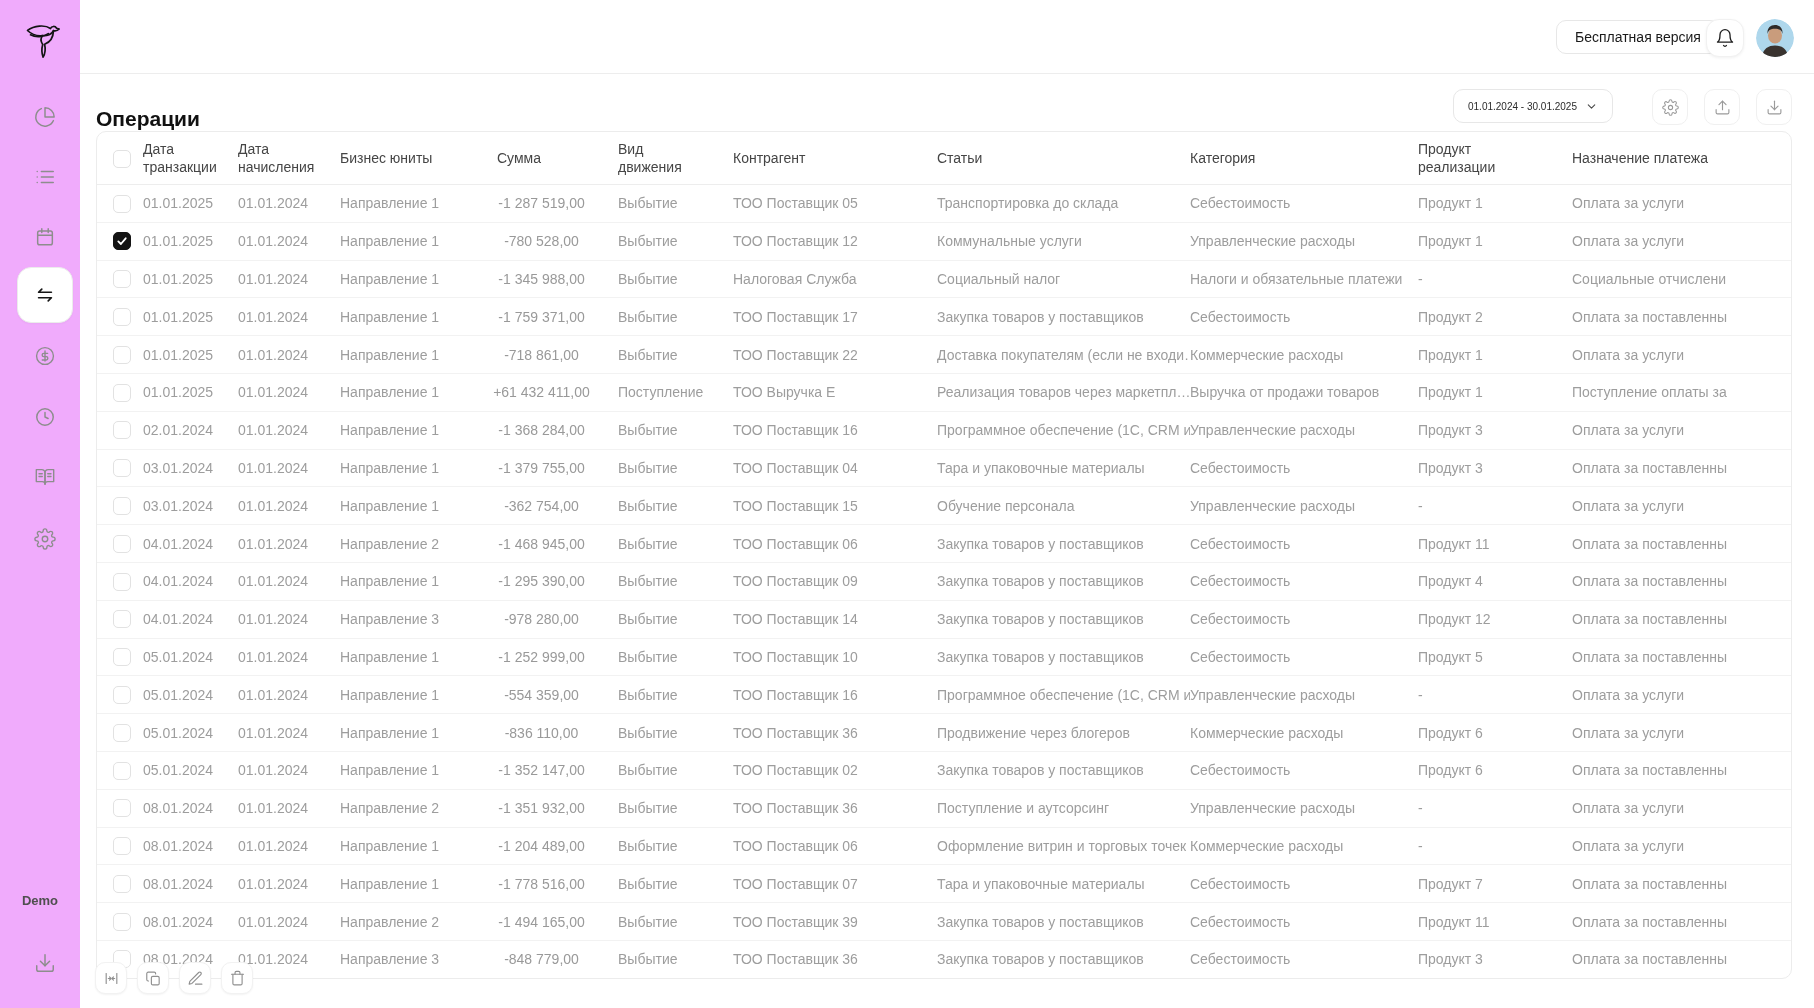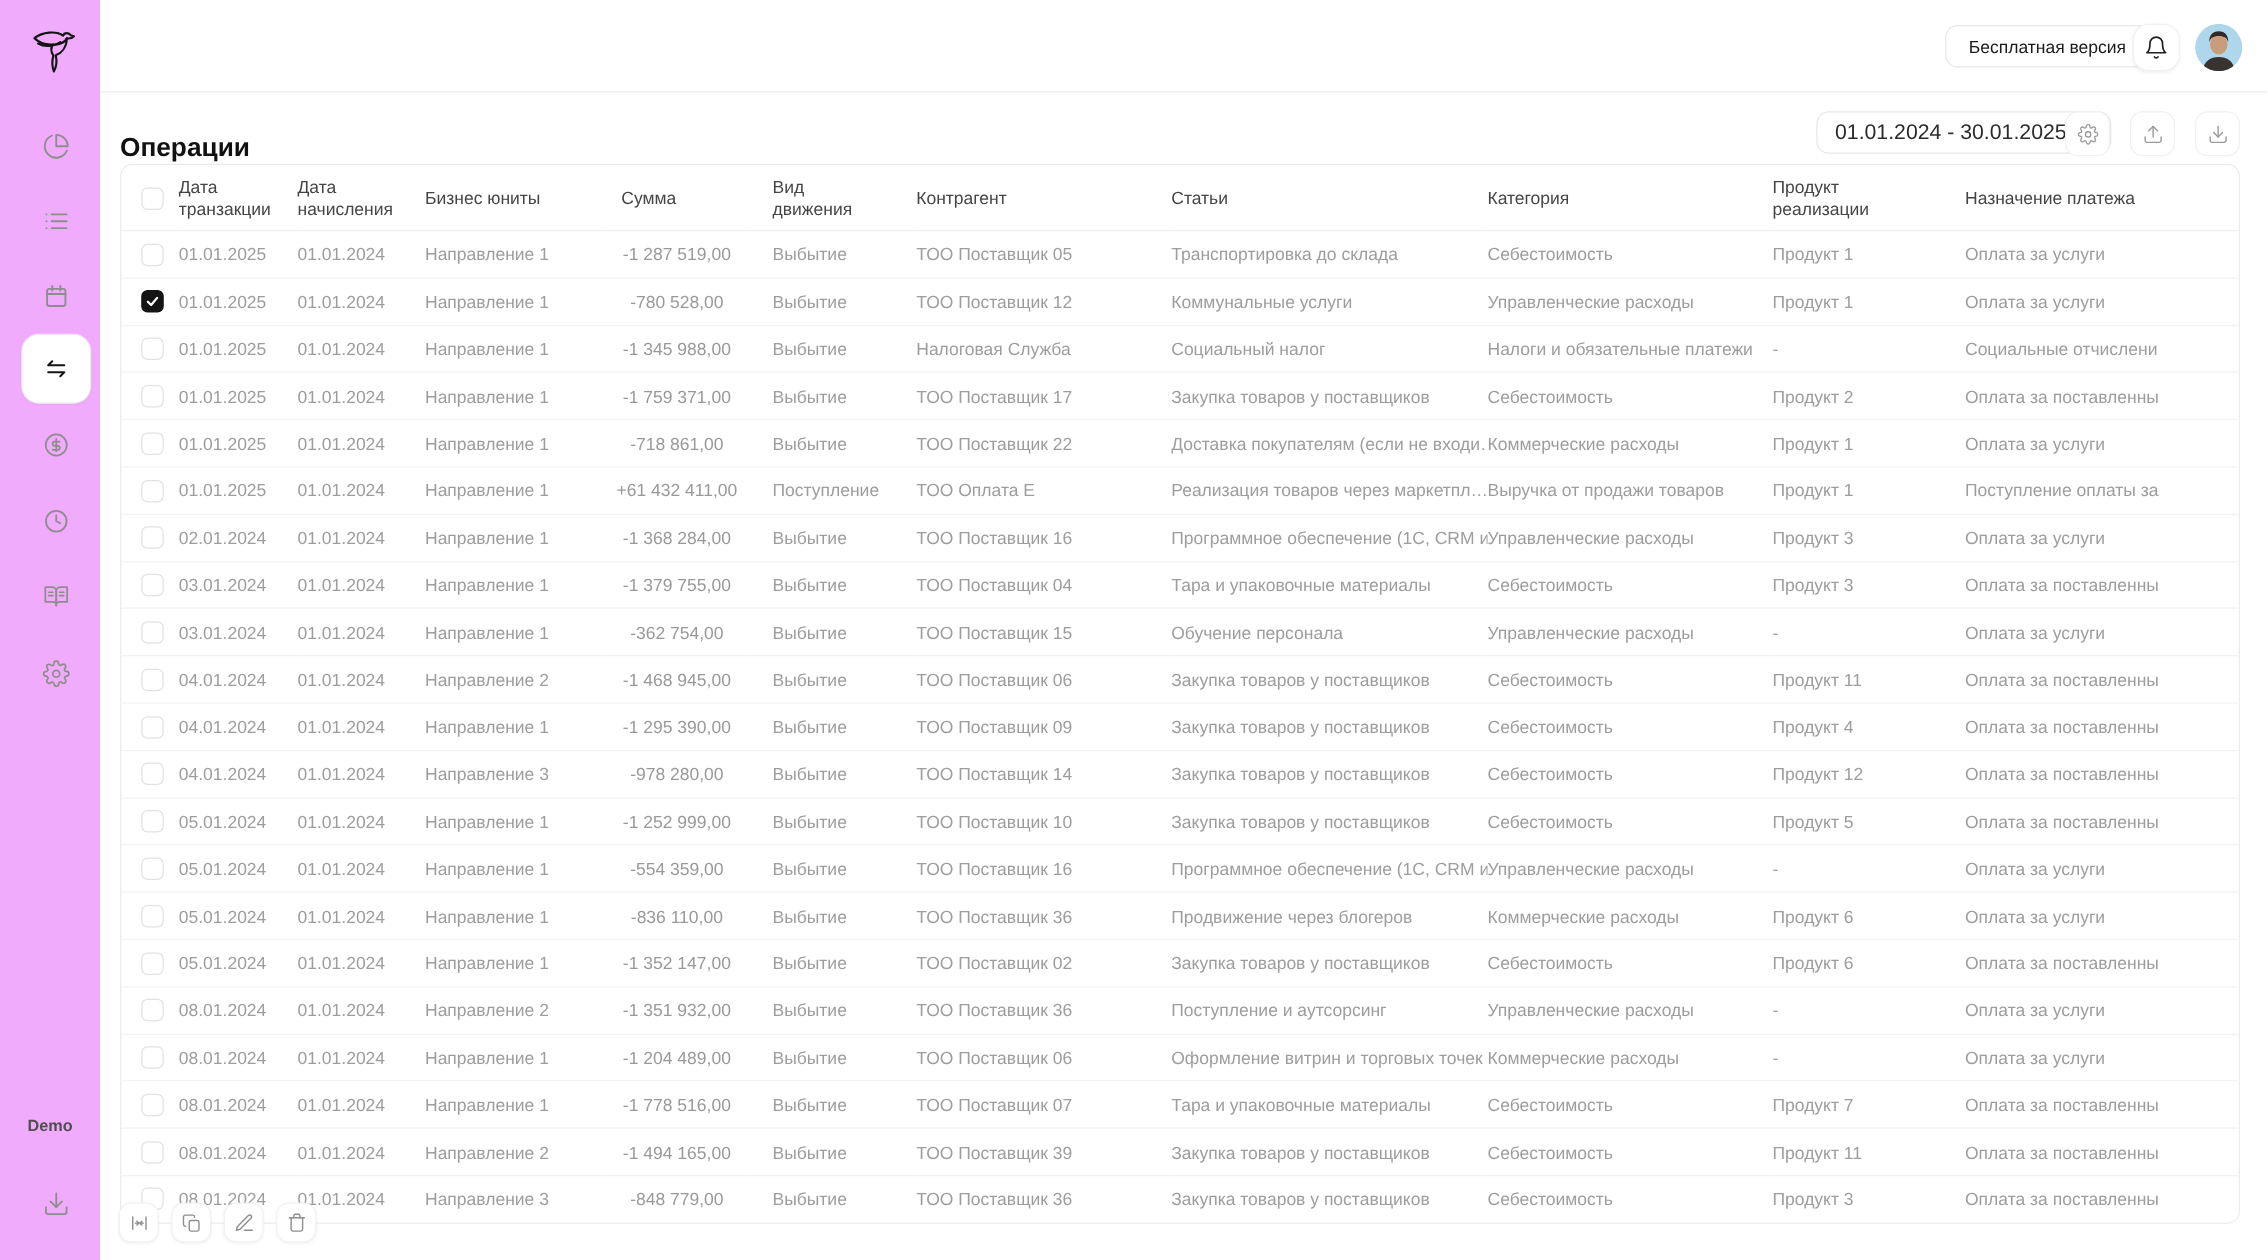--- a/index.html
+++ b/index.html
@@ -22,21 +22,21 @@
   .top-divider{position:absolute;left:80px;right:0;top:73px;height:1px;background:#ededed;}
   .pill-btn{position:absolute;top:20px;height:34px;background:#fff;border:1px solid #e7e7e7;border-radius:10px;
     display:flex;align-items:center;padding:0 18px;font-size:14px;color:#1a1a1a;cursor:pointer;}
   .icon-fab{position:absolute;width:38px;height:38px;border-radius:13px;background:#fff;border:1px solid #f1f1f1;
     box-shadow:0 1px 3px rgba(0,0,0,.06);display:flex;align-items:center;justify-content:center;color:#1f1f1f;cursor:pointer;}
   .icon-fab svg{width:20px;height:20px;}
   .avatar{position:absolute;left:1756px;top:19px;width:38px;height:38px;border-radius:50%;overflow:hidden;cursor:pointer;}
   
   .page-title{position:absolute;left:96px;top:93px;font-size:21px;font-weight:700;color:#111;}
   .daterange{position:absolute;left:1453px;top:89px;height:34px;box-sizing:border-box;background:#fff;border:1px solid #e7e7e7;border-radius:10px;
-    display:flex;align-items:center;gap:8px;padding:0 14px;font-size:17px;color:#2b2b2b;cursor:pointer;}
+    display:flex;align-items:center;gap:8px;padding:0 14px;font-size:10px;color:#2b2b2b;cursor:pointer;}
   .daterange svg{width:13px;height:13px;color:#4a4a4a;}
   .tool-btn{position:absolute;top:89px;width:36px;height:36px;box-sizing:border-box;background:#fff;border:1px solid #f0f0f0;border-radius:10px;
     display:flex;align-items:center;justify-content:center;color:#9a9a9a;cursor:pointer;}
   .tool-btn svg{width:17px;height:17px;}
   
   .table-card{position:absolute;left:96px;top:131px;width:1696px;box-sizing:border-box;border:1px solid #ececec;border-radius:10px;overflow:hidden;background:#fff;}
   table{border-collapse:collapse;table-layout:fixed;width:100%;}
   th{font-weight:400;font-size:14px;color:#454545;text-align:left;vertical-align:middle;height:52px;padding:0;border-bottom:1px solid #ededed;line-height:1.3;}
   th .wrapcap{display:inline-block;}
   td{font-size:14px;color:#9d9d9d;vertical-align:middle;height:36.8px;padding:0;border-bottom:1px solid #f2f2f2;white-space:nowrap;overflow:hidden;}
@@ -407,21 +407,21 @@
       <td>Продукт 1</td>
       <td>Оплата за услуги</td>
     </tr>
           <tr>
       <td><span class="cb"></span></td>
       <td>01.01.2025</td>
       <td>01.01.2024</td>
       <td>Направление 1</td>
       <td class="c-amount">+61 432 411,00</td>
       <td class="pad20">Поступление</td>
-      <td>ТОО Оплата Е</td>
+      <td>ТОО Выручка Е</td>
       <td>Реализация товаров через маркетпл…</td>
       <td>Выручка от продажи товаров</td>
       <td>Продукт 1</td>
       <td>Поступление оплаты за</td>
     </tr>
           <tr>
       <td><span class="cb"></span></td>
       <td>02.01.2024</td>
       <td>01.01.2024</td>
       <td>Направление 1</td>

